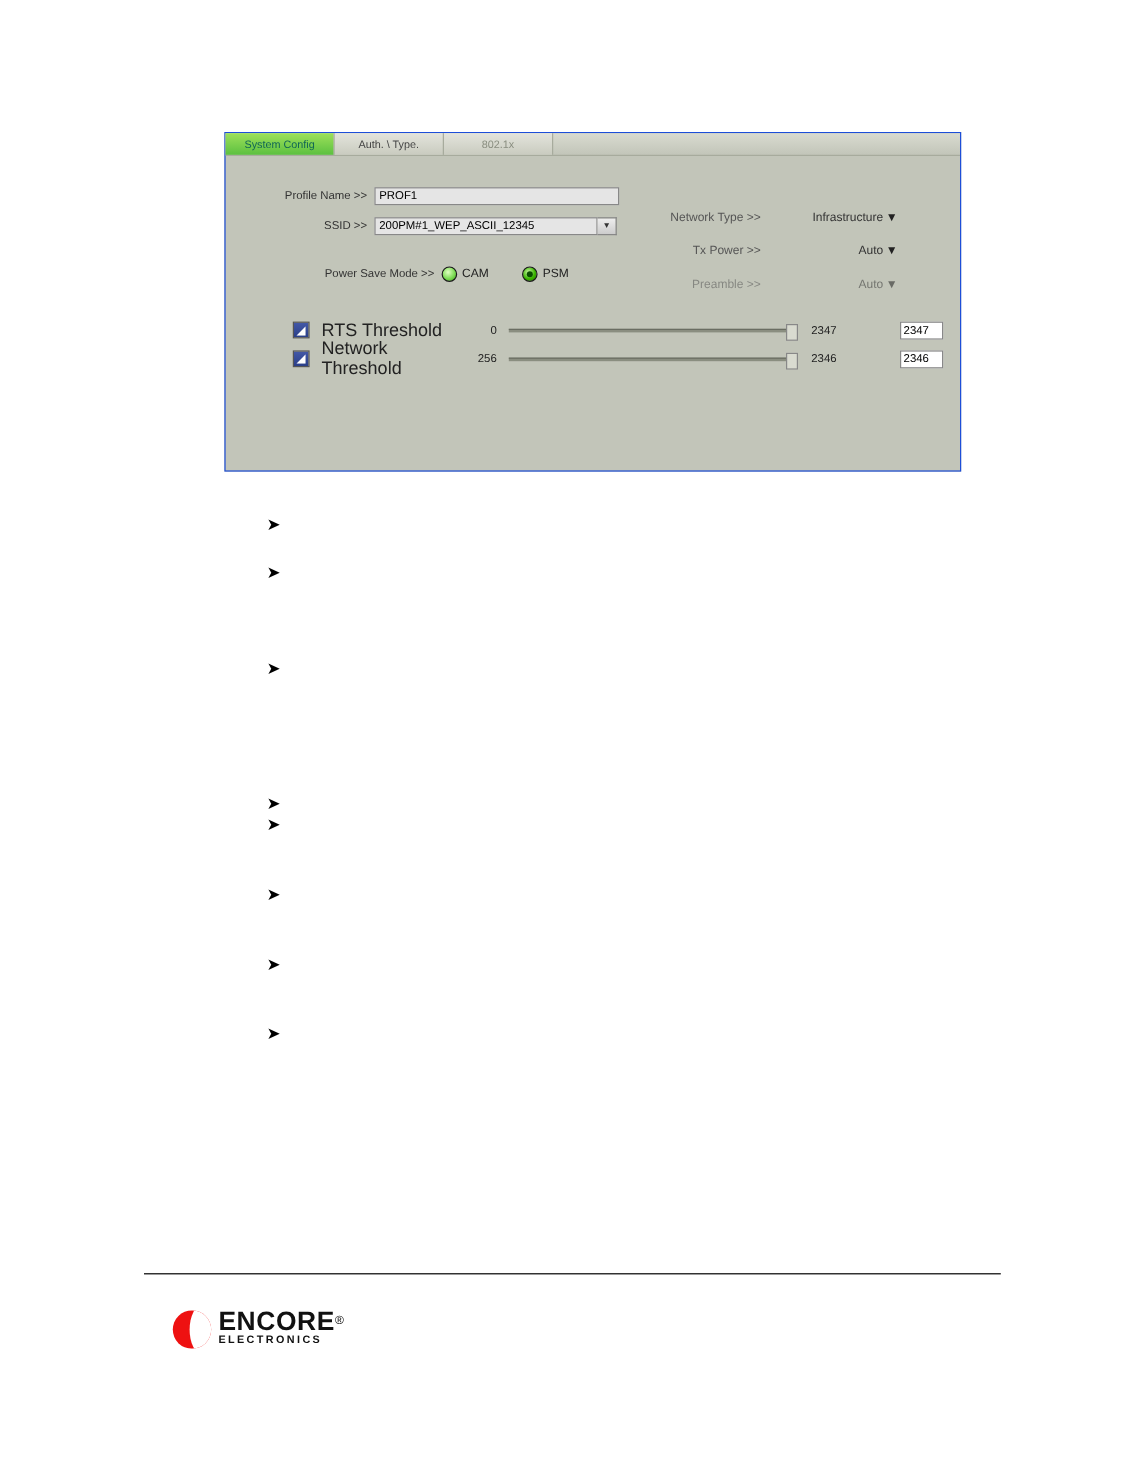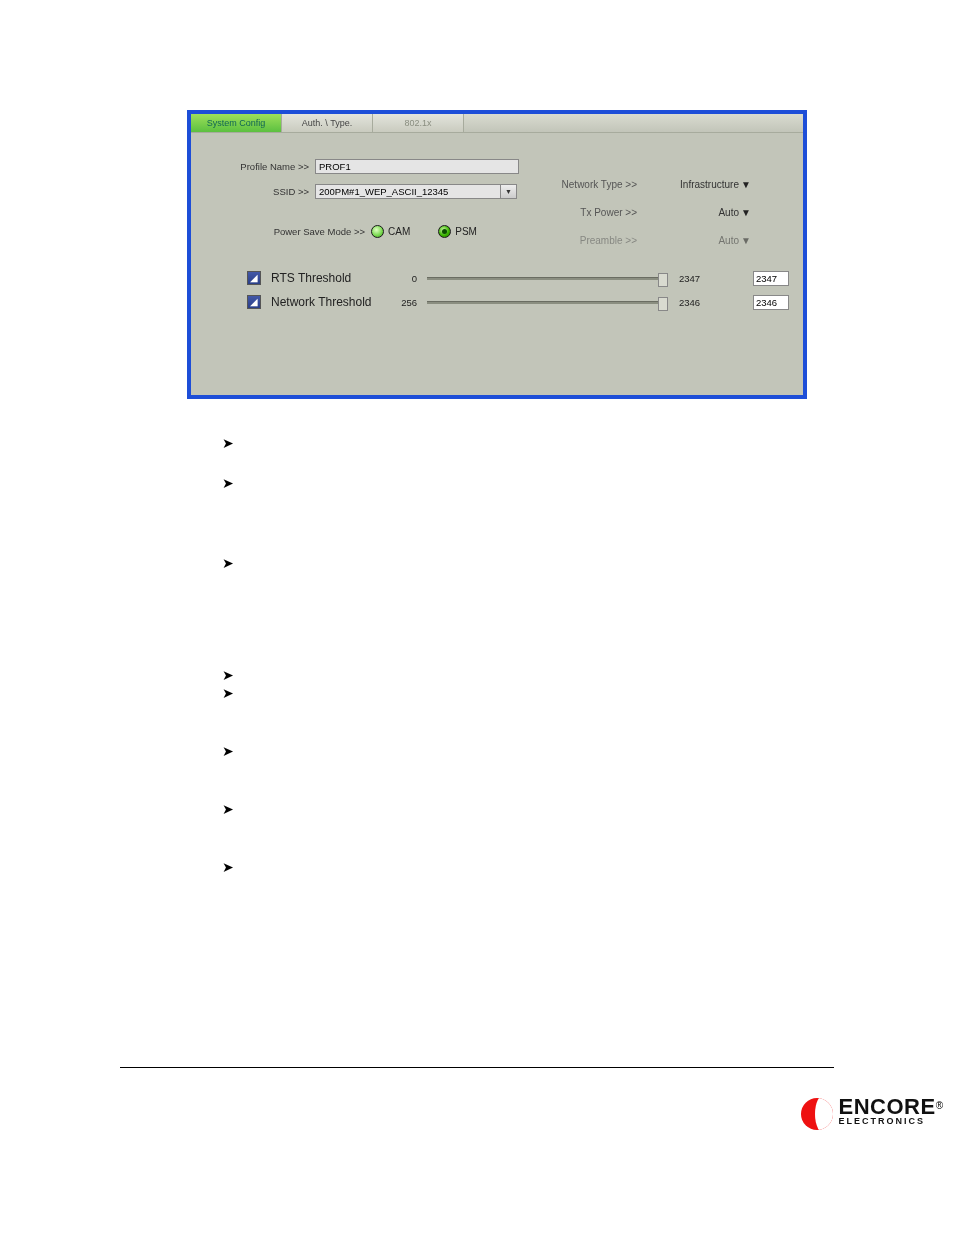--- a/index.html
+++ b/index.html
@@ -12,21 +12,21 @@
     width: 954px;
   }
   .page {
     width: 954px;
     padding: 0;
     box-sizing: border-box;
   }
   .config-panel {
     margin: 110px 187px 0 187px;
     width: 612px;
-    border: 4px solid #1d4ed8;
+    border: 1px solid #1d4ed8;
     background: #c2c5b9;
     font-size: 10px;
     color: #222;
     position: relative;
   }
   .tabs {
     display: flex;
     height: 18px;
     background: linear-gradient(#d9dbd0,#c2c5b9);
     border-bottom: 1px solid #a7ab9d;
@@ -127,22 +127,22 @@
     background:linear-gradient(#f3f4f0,#c9cbbf 48%,#b6b8aa 52%,#d1d3c7);
     border:1px solid #8a8e80;
     font-size:10px;
     display:flex;align-items:center;justify-content:center;
   }
   hr.pghr {
     margin: 0 120px;
     border:none;border-top:1px solid #000;
   }
   .logo {
-    margin: 30px 11px 0 144px;
-    display:flex;align-items:flex-start;gap:6px;justify-content:flex-end;
+    margin: 30px 0 0 144px;
+    display:flex;align-items:flex-start;gap:6px;
   }
   .logo-disc {
     width:32px;height:32px;border-radius:50%;
     background:#e11;
     position:relative;overflow:hidden;
   }
   .logo-disc::after {
     content:"";position:absolute;left:14px;top:-4px;width:20px;height:40px;
     background:#fff;border-radius:50%;
   }
@@ -152,21 +152,21 @@
     font-size:22px;
     letter-spacing:0.5px;
     line-height:18px;
     color:#111;
   }
   .logo-sub {
     font-size:9px;font-weight:bold;letter-spacing:2px;color:#111;
   }
   .reg { font-size:10px; vertical-align:super; }
   .rts-row { display:flex;align-items:center;margin:8px 0 8px 42px;gap:10px;height:16px;}
-  .rts-label { width:110px;font-size:12px; }
+  .rts-label { width:110px;font-size:15px; }
   .rts-min { width:26px;text-align:right;font-size:9.5px; }
   .rts-max { width:30px;font-size:9.5px;margin-left:4px; }
   .rts-slider { flex:1;display:flex;align-items:center; }
   .rts-gap { width:24px; }
 </style>
 </head>
 <body>
 
 <div class="page">
 

